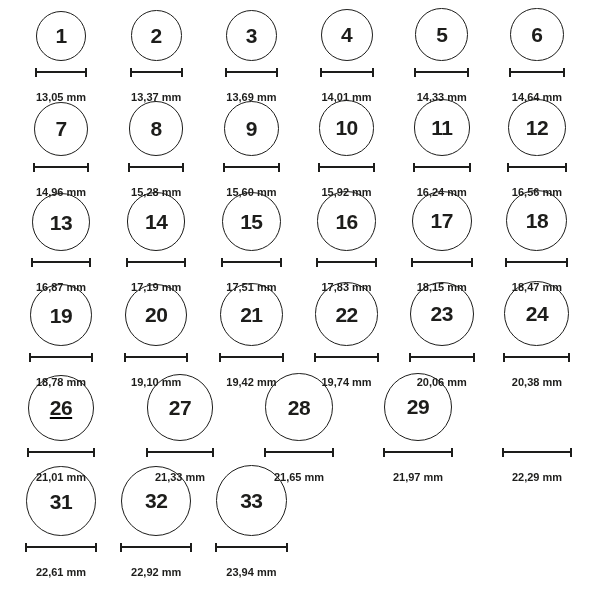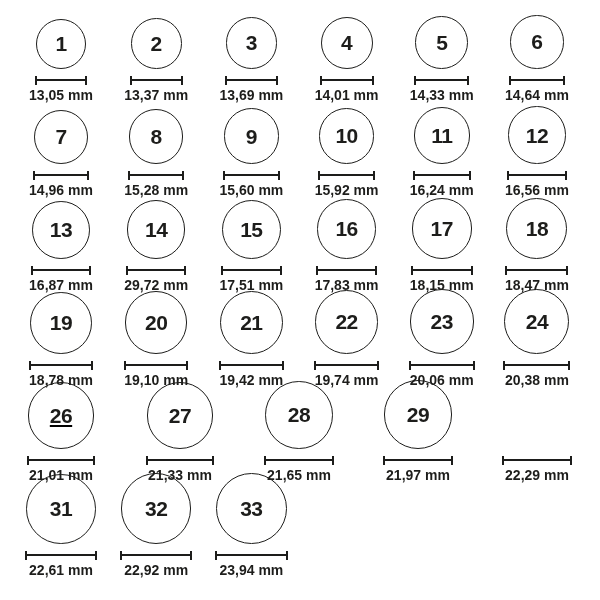--- a/index.html
+++ b/index.html
@@ -56,23 +56,23 @@
     content: "";
     position: absolute;
     left: 0;
     right: 0;
     top: 50%;
     margin-top: -1px;
     border-top: 2px solid #1d1d1b;
   }
   .diameter-label {
     font-weight: bold;
-    font-size: 14px;
+    font-size: 11px;
     color: #1d1d1b;
-    margin-top: 3px;
+    margin-top: 14px;
     white-space: nowrap;
     line-height: 1.1;
   }
   .spacer { visibility: hidden; }
 </style>
 </head>
 <body>
 
 <div id="chart">
     <div class="row">
@@ -169,21 +169,21 @@
           <span class="ring-number">13</span>
         </div>
         <div class="ruler" style="width: 59.8px;"></div>
         <div class="diameter-label">16,87 mm</div>
       </div>
       <div class="cell">
         <div class="circle" style="width: 58.45px; height: 58.45px;">
           <span class="ring-number">14</span>
         </div>
         <div class="ruler" style="width: 60.45px;"></div>
-        <div class="diameter-label">29,72 mm</div>
+        <div class="diameter-label">17,19 mm</div>
       </div>
       <div class="cell">
         <div class="circle" style="width: 59.1px; height: 59.1px;">
           <span class="ring-number">15</span>
         </div>
         <div class="ruler" style="width: 61.1px;"></div>
         <div class="diameter-label">17,51 mm</div>
       </div>
       <div class="cell">
         <div class="circle" style="width: 59.75px; height: 59.75px;">

